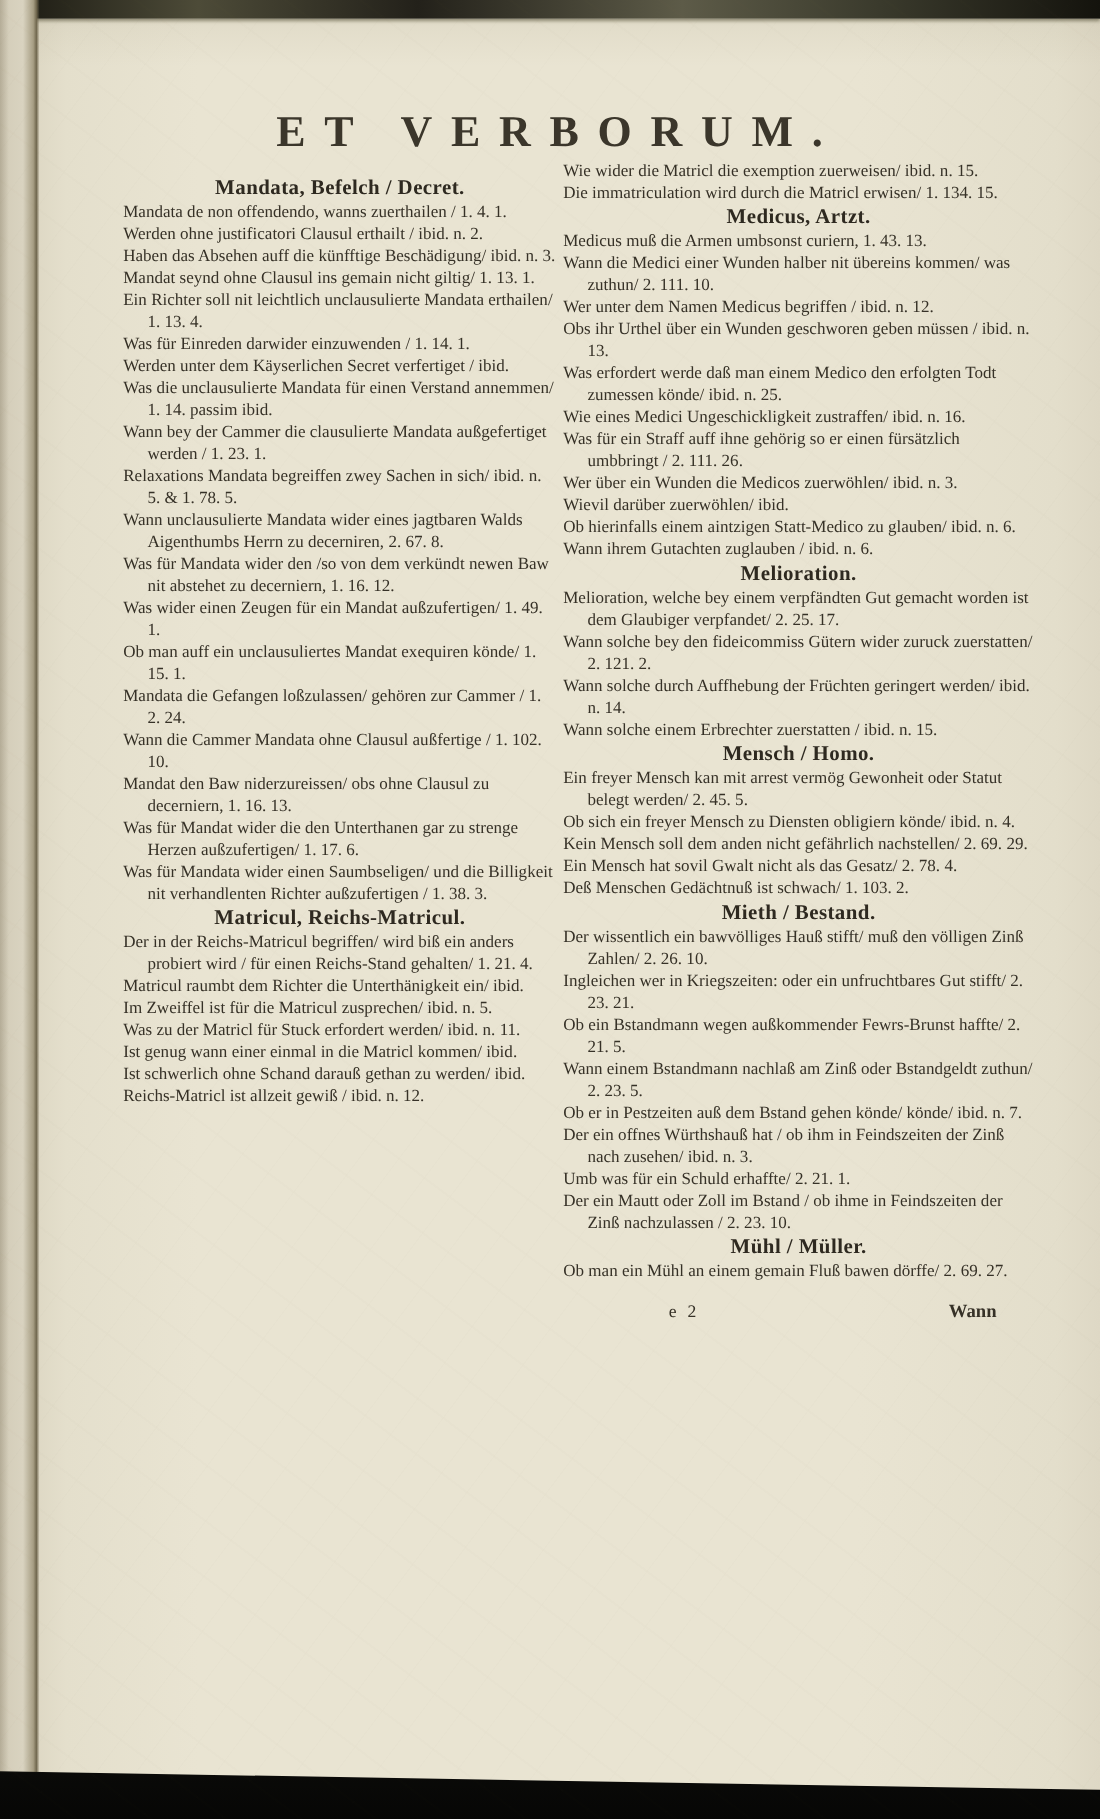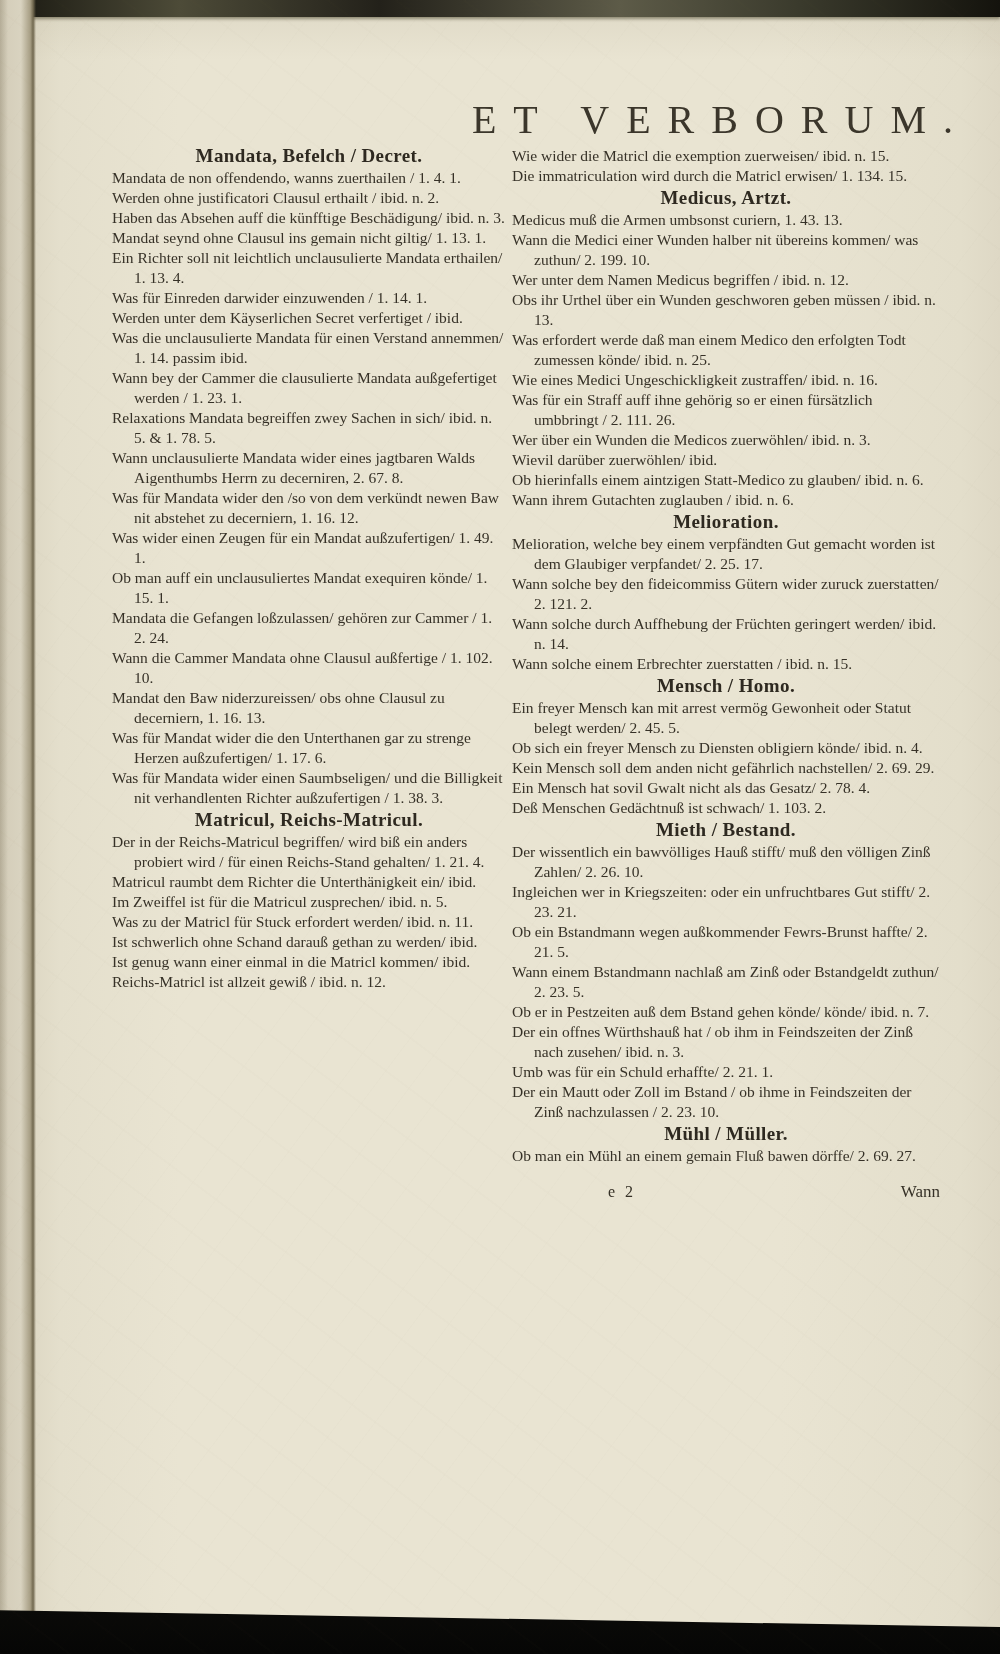--- a/index.html
+++ b/index.html
@@ -28,39 +28,39 @@
     position:absolute;left:0;top:1598px;width:1000px;height:56px;
     background:linear-gradient(180deg,#6d705c 0,#23241c 7px,#0a0a08 14px,#060605 100%);
     clip-path:polygon(0 22%, 100% 52%, 100% 100%, 0 100%);
   }
   .gutter{
     position:absolute;left:0;top:0;width:36px;height:1654px;
     background:linear-gradient(90deg, rgba(90,80,55,.25) 0, rgba(0,0,0,0) 8px),
                linear-gradient(90deg, #d3ccb8 0, #d9d3c0 58%, #a79e84 84%, #71684f 92%, rgba(0,0,0,0) 100%);
   }
   .page-title{
-    position:absolute;left:70px;top:96px;width:900px;
-    text-align:right;font-size:40px;letter-spacing:17px;
-    color:#3b362b;font-weight:400;white-space:nowrap;
+    position:absolute;left:58px;top:96px;width:900px;
+    text-align:center;font-size:40px;letter-spacing:17px;
+    color:#3b362b;font-weight:700;white-space:nowrap;
   }
   .col{position:absolute;font-size:15.5px;line-height:20px;color:#363127;}
   .col-left {left:112px;top:146px;width:394px;}
   .col-right{left:512px;top:146px;width:428px;}
   .col p{margin:0;}
   .col p.entry{padding-left:22px;text-indent:-22px;}
   .col p.heading{
     text-align:center;text-indent:0;padding:2px 0 2px 0;
     font-size:19px;font-weight:600;letter-spacing:.4px;color:#2e2920;
   }
-  .col-left .heading:first-child{padding-top:0;}
+  .col-left .heading:first-child{padding-top:0;margin-top:15px;}
   .foot-row{
     display:flex;align-items:baseline;margin-top:16px;font-size:16px;
   }
   .sig{margin-left:96px;letter-spacing:3px;}
-  .catch{margin-left:auto;font-size:17px;font-weight:400;}
+  .catch{margin-left:auto;margin-right:34px;font-size:17px;font-weight:700;}
 </style>
 </head>
 <body>
 
 <div class="scan">
   <div class="edge-top"></div>
   <div class="gutter"></div>
 
   <div class="page-title">ET VERBORUM.</div>
 
@@ -83,31 +83,31 @@
       <p class="entry">Mandata die Gefangen loßzulassen/ gehören zur Cammer / 1. 2. 24.</p>
       <p class="entry">Wann die Cammer Mandata ohne Clausul außfertige / 1. 102. 10.</p>
       <p class="entry">Mandat den Baw niderzureissen/ obs ohne Clausul zu decerniern, 1. 16. 13.</p>
       <p class="entry">Was für Mandat wider die den Unterthanen gar zu strenge Herzen außzufertigen/ 1. 17. 6.</p>
       <p class="entry">Was für Mandata wider einen Saumbseligen/ und die Billigkeit nit verhandlenten Richter außzufertigen / 1. 38. 3.</p>
       <p class="heading">Matricul, Reichs-Matricul.</p>
       <p class="entry">Der in der Reichs-Matricul begriffen/ wird biß ein anders probiert wird / für einen Reichs-Stand gehalten/ 1. 21. 4.</p>
       <p class="entry">Matricul raumbt dem Richter die Unterthänigkeit ein/ ibid.</p>
       <p class="entry">Im Zweiffel ist für die Matricul zusprechen/ ibid. n. 5.</p>
       <p class="entry">Was zu der Matricl für Stuck erfordert werden/ ibid. n. 11.</p>
+      <p class="entry">Ist genug wann einer einmal in die Matricl kommen/ ibid.</p>
       <p class="entry">Ist schwerlich ohne Schand darauß gethan zu werden/ ibid.</p>
-      <p class="entry">Ist genug wann einer einmal in die Matricl kommen/ ibid.</p>
       <p class="entry">Reichs-Matricl ist allzeit gewiß / ibid. n. 12.</p>
     </div>
 
   <div class="col col-right">
   <p class="entry">Wie wider die Matricl die exemption zuerweisen/ ibid. n. 15.</p>
       <p class="entry">Die immatriculation wird durch die Matricl erwisen/ 1. 134. 15.</p>
       <p class="heading">Medicus, Artzt.</p>
       <p class="entry">Medicus muß die Armen umbsonst curiern, 1. 43. 13.</p>
-      <p class="entry">Wann die Medici einer Wunden halber nit übereins kommen/ was zuthun/ 2. 199. 10.</p>
+      <p class="entry">Wann die Medici einer Wunden halber nit übereins kommen/ was zuthun/ 2. 111. 10.</p>
       <p class="entry">Wer unter dem Namen Medicus begriffen / ibid. n. 12.</p>
       <p class="entry">Obs ihr Urthel über ein Wunden geschworen geben müssen / ibid. n. 13.</p>
       <p class="entry">Was erfordert werde daß man einem Medico den erfolgten Todt zumessen könde/ ibid. n. 25.</p>
       <p class="entry">Wie eines Medici Ungeschickligkeit zustraffen/ ibid. n. 16.</p>
       <p class="entry">Was für ein Straff auff ihne gehörig so er einen fürsätzlich umbbringt / 2. 111. 26.</p>
       <p class="entry">Wer über ein Wunden die Medicos zuerwöhlen/ ibid. n. 3.</p>
       <p class="entry">Wievil darüber zuerwöhlen/ ibid.</p>
       <p class="entry">Ob hierinfalls einem aintzigen Statt-Medico zu glauben/ ibid. n. 6.</p>
       <p class="entry">Wann ihrem Gutachten zuglauben / ibid. n. 6.</p>
       <p class="heading">Melioration.</p>

